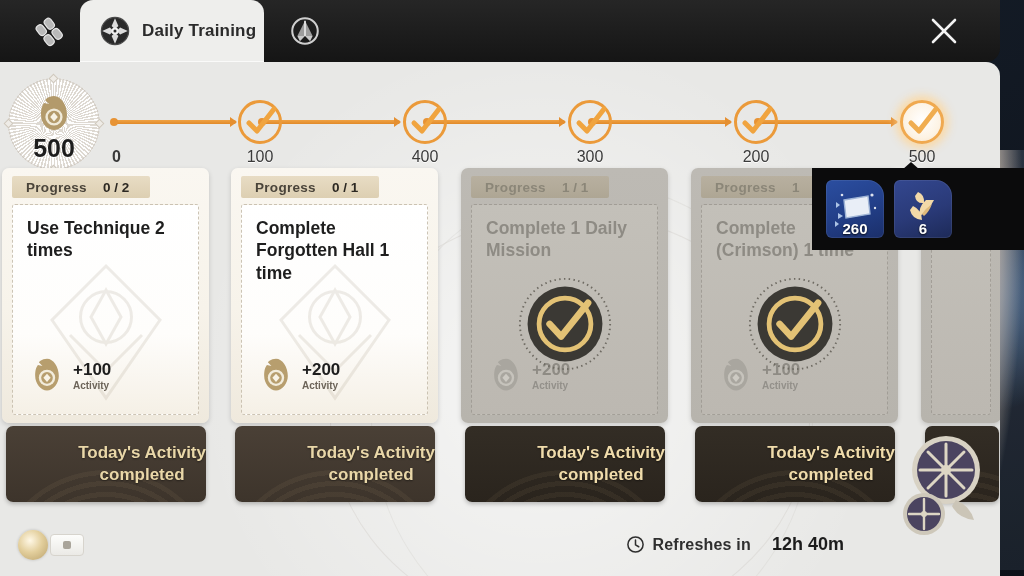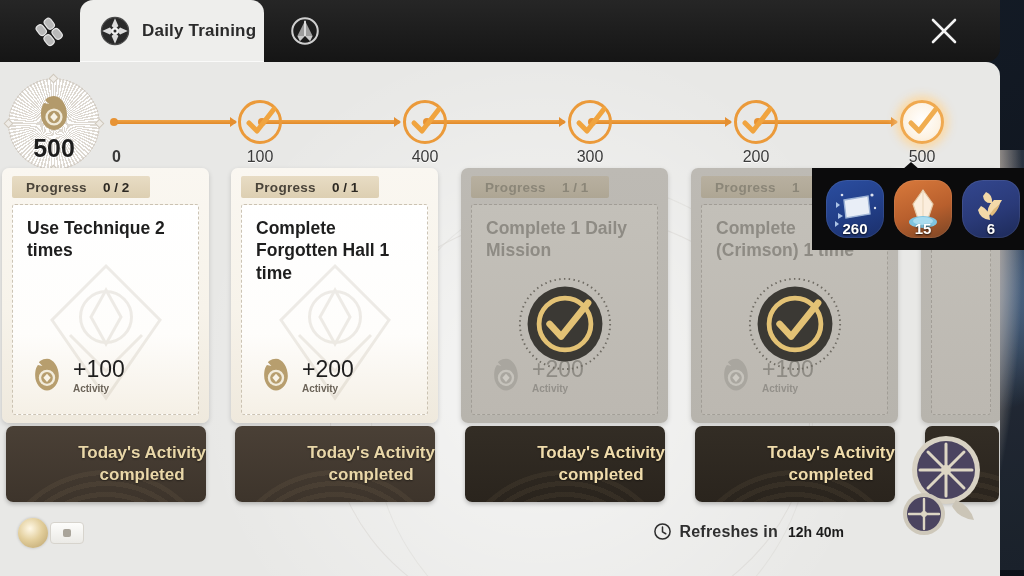--- a/index.html
+++ b/index.html
@@ -258,21 +258,21 @@
     font-size: 17.5px; font-weight: bold; line-height: 1.28;
     color:#1e1e1e;
   }
 
   .reward{
     position:absolute; left:14px; bottom:16px;
     display:flex; align-items:center; gap: 6px;
   }
   .reward .rtext{ line-height:1; }
   .reward .ramount{
-    font-size: 23px; font-weight: normal; color:#1d1d1d;
+    font-size: 17px; font-weight: bold; color:#1d1d1d;
     display:block;
   }
   .reward .rlabel{
     font-size: 10px; color:#6c6459; font-weight:bold;
     display:block; margin-top: 3px;
   }
 
   .card-footer{
     position:absolute; left:4px; top:258px;
     width: 200px; height: 76px;
@@ -318,34 +318,34 @@
 
   .claim-stamp{
     position:absolute; left:50%; top:108px;
     transform: translateX(-50%);
     width: 96px; height: 96px;
     z-index: 3;
   }
 
   
   .bottom-bar{
-    position:absolute; left:0; bottom:12px;
+    position:absolute; left:0; bottom:0;
     width:900px; height: 56px;
   }
   .refresh{
     position:absolute; right: 56px; top: 14px;
     display:flex; align-items:center; gap:8px;
   }
   .refresh .rtxt{
     font-size: 16px; font-weight: bold; color:#2f2f2f;
     letter-spacing:.2px;
   }
   .refresh .rtime{
-    font-size: 14px; font-weight: bold; color:#1c1c1c;
-    margin-left: 2px;
+    font-size: 18px; font-weight: bold; color:#1c1c1c;
+    margin-left: 13px;
   }
   .bl-toggle{
     position:absolute; left: 18px; bottom: 16px;
     display:flex; align-items:center; gap:2px;
   }
   .bl-toggle .gem{
     width: 30px;height:30px;border-radius:50%;
     background: radial-gradient(circle at 40% 35%, #fff8e6 0%, #e3cf9d 45%, #b9a06a 100%);
     box-shadow: 0 0 3px rgba(0,0,0,.2);
   }
@@ -365,21 +365,21 @@
     left: 812px; top: 168px;
     width: 212px; height: 82px;
     background:#0b0b0c;
     z-index: 40;
     display:flex; align-items:center; gap:10px;
     padding-left: 14px;
   }
   .cur{
     position:relative;
     width: 58px; height: 58px;
-    border-radius: 21px;
+    border-radius: 6px;
     border-top-right-radius: 16px;
     overflow:hidden;
     box-shadow: 0 0 0 1px rgba(255,255,255,.08) inset;
     cursor:pointer;
   }
   .cur .cnum{
     position:absolute; left:0; right:0; bottom: 1px;
     text-align:center;
     font-size: 15px; font-weight: bold; color:#fff;
     text-shadow: 0 1px 2px rgba(0,0,0,.85);
@@ -772,30 +772,20 @@
         </g>
         <g fill="#ffffff" opacity=".85">
           <circle cx="46" cy="15" r="1.6"></circle>
             <circle cx="16" cy="15" r="1.3"></circle>
             <circle cx="49" cy="28" r="1.2"></circle>
         </g>
       </svg>
       <span class="cnum">260</span>
     </div>
 
-    <div class="cur cur-2">
-      <svg class="art" viewBox="0 0 58 58">
-        <path d="M29 10 L39 24 L33 42 L25 42 L19 24 Z" fill="#fbeedd"></path>
-        <path d="M29 10 L39 24 L33 42 L25 42 L19 24 Z" fill="none" stroke="#e4c9a6" stroke-width="1.2"></path>
-        <path d="M29 10 L29 42" stroke="#ecd9bf" stroke-width="1.2"></path>
-        <ellipse cx="29" cy="42" rx="14" ry="6" fill="#7fc4e0"></ellipse>
-        <ellipse cx="29" cy="41" rx="10" ry="4" fill="#a9dcf0"></ellipse>
-      </svg>
-      <span class="cnum">15</span>
-    </div>
 
     <div class="cur cur-3">
       <svg class="art" viewBox="0 0 58 58">
         <g fill="#f3d9a8">
           <path d="M24 12 q7 3 6 11 q-8 1 -9 -7 z"></path>
           <path d="M40 20 q-5 10 -14 16 q-2 -9 6 -16 z"></path>
           <path d="M19 26 q9 4 9 14 q-10 -1 -12 -10 z"></path>
         </g>
         <g fill="#e0bb7c">
           <path d="M28 34 q4 -6 10 -10 q-3 8 -8 12 z"></path>

